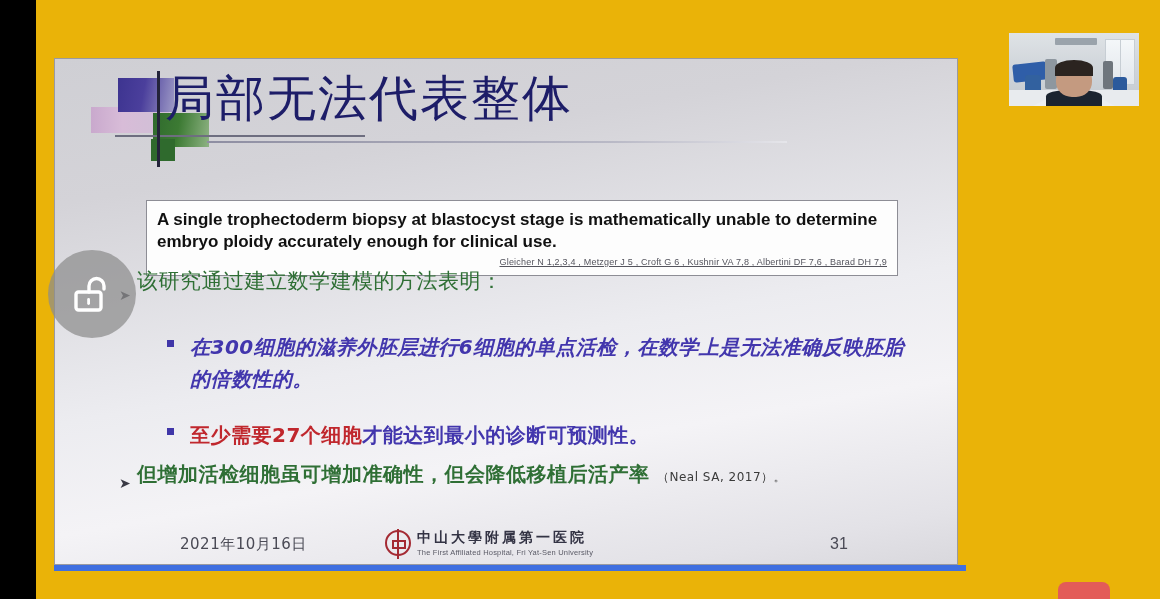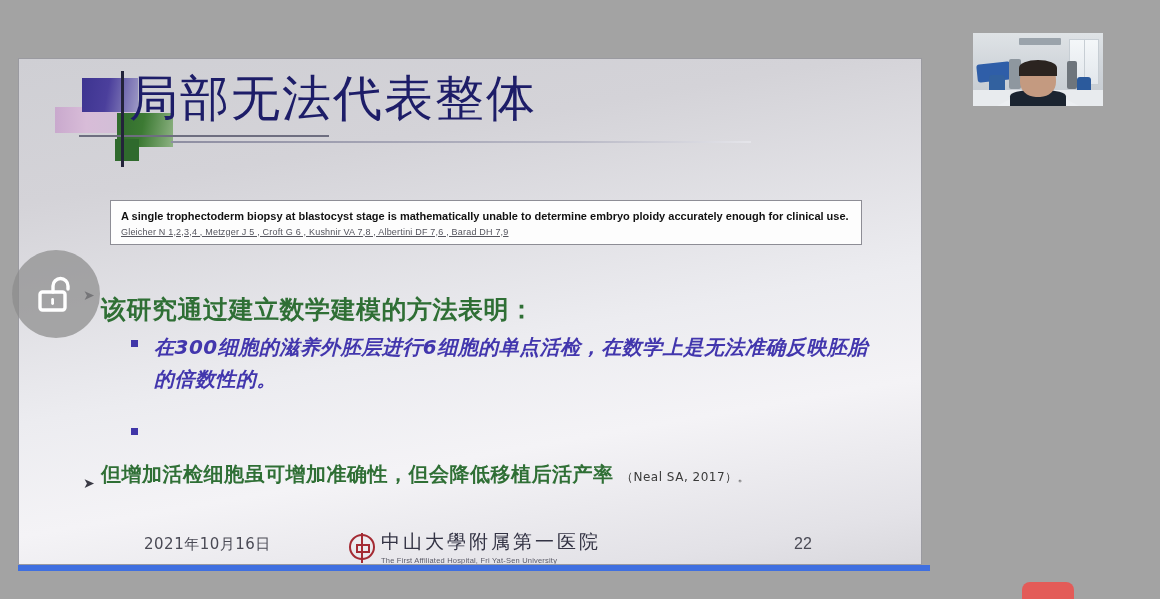--- a/index.html
+++ b/index.html
@@ -1,21 +1,21 @@
 <!DOCTYPE html>
 <html><head>
 <meta charset="utf-8">
 <style>
   html,body{margin:0;padding:0;background:#000;}
   body{
     width:1160px;height:599px;overflow:hidden;position:relative;
     font-family:"Liberation Sans","DejaVu Sans",sans-serif;
   }
   
-  #stage{position:absolute;inset:0;background:#a3a3a3;}
+  #stage{position:absolute;inset:0;background:#eab308;margin-left:36px;}
 
   
   #slide{
     position:absolute;left:18px;top:58px;width:904px;height:507px;
     background:linear-gradient(170deg,#cfcfd4 0%,#d4d3d8 22%,#ececf0 55%,#f4f3f6 72%,#e3e2e7 92%,#d9d8dd 100%);
     border:1px solid #9a9aa0;
     box-sizing:border-box;overflow:hidden;
   }
   #progress-bar{
     position:absolute;left:18px;top:565px;width:912px;height:6px;
@@ -47,43 +47,43 @@
   }
 
   
   #abstract-box{
     position:absolute;left:91px;top:141px;width:752px;
     background:#fdfdfd;border:1px solid #8d8d95;
     padding:8px 10px 7px 10px;box-sizing:border-box;
   }
   #abstract-text{
     font-family:"Liberation Sans","DejaVu Sans",sans-serif;
-    font-size:11px;font-weight:bold;color:#111;line-height:1.32;
+    font-size:17px;font-weight:bold;color:#111;line-height:1.32;
     margin:0 0 3px 0;
   }
   #abstract-authors{
     font-size:9px;color:#55555e;line-height:1.2;
-    text-decoration:underline;letter-spacing:0.2px;
+    text-decoration:underline;letter-spacing:0.2px;text-align:right;
   }
 
   
   .arrow-marker{
     position:absolute;color:#3a3a45;font-size:14px;line-height:1;
     font-family:"DejaVu Sans",sans-serif;
   }
   .sq-bullet{
     position:absolute;width:7px;height:7px;background:#4036a8;
   }
   .cn{
     font-family:"DejaVu Sans","Liberation Sans",sans-serif;
     letter-spacing:0.5px;
   }
   #lead-line{
-    position:absolute;left:82px;top:234px;
-    font-size:25px;color:#2f6f35;font-weight:bold;white-space:nowrap;
+    position:absolute;left:82px;top:208px;
+    font-size:21px;color:#2f6f35;font-weight:normal;white-space:nowrap;
   }
   #bullet-1{
     position:absolute;left:135px;top:272px;width:715px;
     font-size:20px;color:#4236ad;font-weight:bold;line-height:1.62;font-style:italic;
   }
   #bullet-2{
     position:absolute;left:135px;top:360px;width:715px;
     font-size:20px;font-weight:bold;line-height:1.6;color:#4236ad;
   }
   #bullet-2 .hl{color:#c0272d;}
@@ -107,22 +107,22 @@
   }
   #logo-mark::before{
     content:"";position:absolute;left:50%;top:-3px;width:2px;height:30px;
     background:#a42a33;transform:translateX(-50%);
   }
   #logo-mark::after{
     content:"";position:absolute;left:5px;top:8px;width:14px;height:9px;
     border:2px solid #a42a33;box-sizing:border-box;
   }
   #logo-text-cn{
-    font-size:19px;color:#333344;letter-spacing:3px;
-    font-family:"DejaVu Serif","Liberation Serif",serif;font-weight:normal;
+    font-size:14px;color:#333344;letter-spacing:3px;
+    font-family:"DejaVu Serif","Liberation Serif",serif;font-weight:bold;
   }
   #logo-text-en{
     font-size:7.5px;color:#5a5a66;letter-spacing:0.2px;margin-top:1px;
   }
   #footer-page{
     position:absolute;left:775px;top:476px;
     font-size:16px;color:#4a4a55;
   }
 
   
@@ -188,35 +188,36 @@
       <div id="abstract-authors">Gleicher N 1,2,3,4 , Metzger J 5 , Croft G 6 , Kushnir VA 7,8 , Albertini DF 7,6 , Barad DH 7,9</div>
     </div>
 
     <div class="arrow-marker" style="left:64px;top:229px;">➤</div>
     <div id="lead-line" class="cn">该研究通过建立数学建模的方法表明：</div>
 
     <div class="sq-bullet" style="left:112px;top:281px;"></div>
     <div id="bullet-1" class="cn">在300细胞的滋养外胚层进行6细胞的单点活检，在数学上是无法准确反映胚胎的倍数性的。</div>
 
     <div class="sq-bullet" style="left:112px;top:369px;"></div>
+    <div id="bullet-2" class="cn"><span class="hl">至少需要27个细胞</span><span>才能达到最小的诊断可预测性。</span></div>
 
     <div class="arrow-marker" style="left:64px;top:417px;">➤</div>
     <div id="closing-line" class="cn"><span>但增加活检细胞虽可增加准确性，但会降低移植后活产率</span>&nbsp;<span class="cite">（Neal SA, 2017）。</span></div>
 
     <div id="footer-date" class="cn">2021年10月16日</div>
 
     <div id="footer-logo">
       <div id="logo-mark"></div>
       <div>
         <div id="logo-text-cn" class="cn">中山大學附属第一医院</div>
         <div id="logo-text-en">The First Affiliated Hospital, Fri Yat-Sen University</div>
       </div>
     </div>
 
-    <div id="footer-page">22</div>
+    <div id="footer-page">31</div>
   </div>
 
   <div id="progress-bar"></div>
 
   <div id="unlock-badge">
     <svg width="46" height="46" viewBox="0 0 46 46" aria-hidden="true">
       <rect x="7" y="21" width="25" height="18" rx="2.5" fill="none" stroke="#ffffff" stroke-width="3.4"></rect>
       <path d="M20 21 V15 a7.5 7.5 0 0 1 15 0 v3" fill="none" stroke="#ffffff" stroke-width="3.4" stroke-linecap="round"></path>
       <rect x="18.2" y="27" width="2.8" height="7" rx="1.4" fill="#ffffff"></rect>
     </svg>

